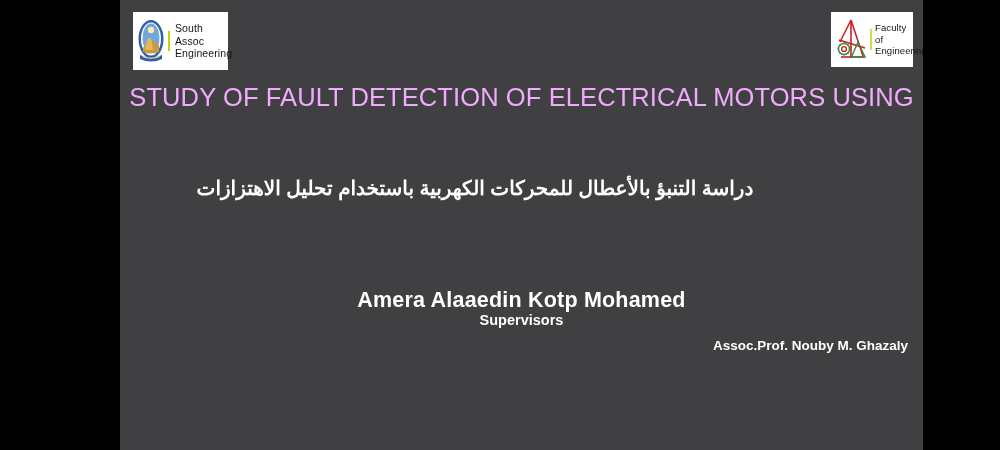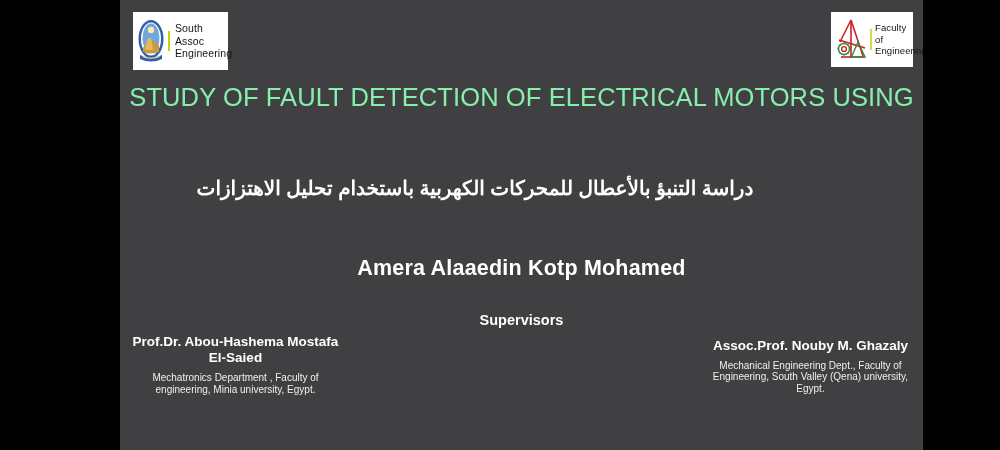--- a/index.html
+++ b/index.html
@@ -89,21 +89,21 @@
     display: block;
   }
 
   
   #title-en {
     position: absolute;
     left: 0;
     top: 80px;
     width: 803px;
     text-align: center;
-    color: #86efac;
+    color: #f0abfc;
     font-size: 25.5px;
     line-height: 35px;
     font-weight: 400;
     letter-spacing: 0.1px;
   }
 
   #title-ar {
     position: absolute;
     left: 0;
     top: 173px;
@@ -123,21 +123,21 @@
     width: 803px;
     text-align: center;
     color: #ffffff;
     font-size: 14.5px;
     font-weight: 700;
   }
 
   #author-name {
     position: absolute;
     left: 0;
-    top: 256px;
+    top: 288px;
     width: 803px;
     text-align: center;
     color: #ffffff;
     font-size: 21.5px;
     font-weight: 700;
     letter-spacing: 0.2px;
   }
 
   #supervisors-label {
     position: absolute;
@@ -249,24 +249,19 @@
       <div>STUDY OF FAULT DETECTION OF ELECTRICAL MOTORS USING</div>
     </div>
 
     <div id="title-ar">دراسة التنبؤ بالأعطال للمحركات الكهربية باستخدام تحليل الاهتزازات</div>
 
 
     <div id="author-name">Amera Alaaedin Kotp Mohamed</div>
 
     <div id="supervisors-label">Supervisors</div>
 
-    <div class="supervisor" id="supervisor-left">
-      <div class="supervisor-name">Prof.Dr. Abou-Hashema Mostafa El-Saied</div>
-      <div class="supervisor-affiliation">Mechatronics Department , Faculty of engineering, Minia university, Egypt.</div>
-    </div>
 
     <div class="supervisor" id="supervisor-right">
       <div class="supervisor-name">Assoc.Prof. Nouby M. Ghazaly</div>
-      <div class="supervisor-affiliation">Mechanical Engineering Dept., Faculty of Engineering, South Valley (Qena) university, Egypt.</div>
     </div>
 
   </div>
 </div>
 
 </body></html>

